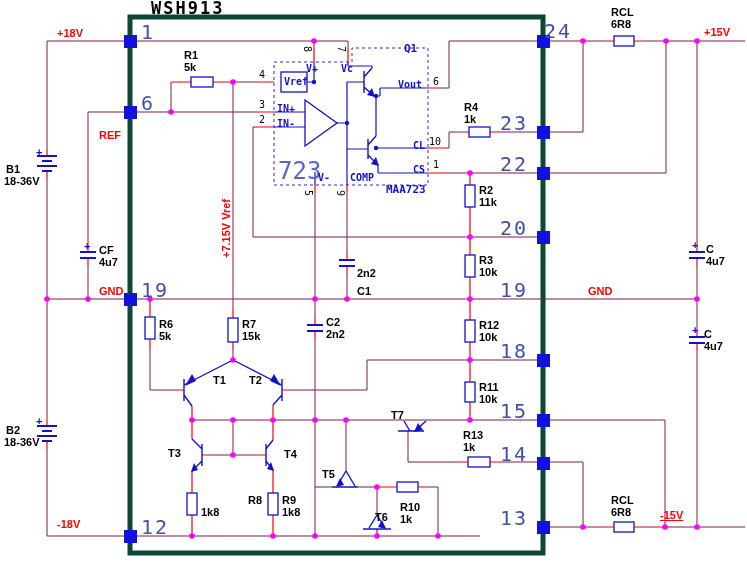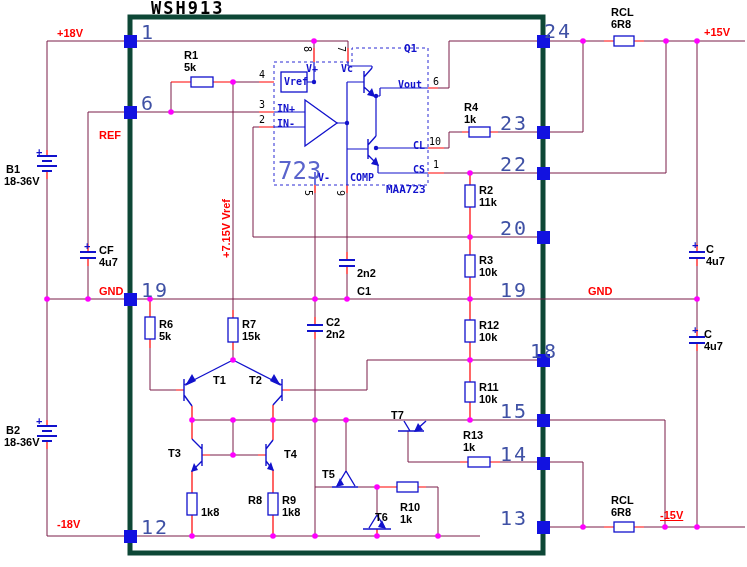--- a/index.html
+++ b/index.html
@@ -228,21 +228,21 @@
       <span class="lbl net ccw" style="left: 221px; top: 258px;">+7.15V Vref</span>
       <span class="lbl pin" style="left: 141px; top: 22px;">1</span>
       <span class="lbl pin" style="left: 141px; top: 93px;">6</span>
       <span class="lbl pin" style="left: 141px; top: 280px;">19</span>
       <span class="lbl pin" style="left: 141px; top: 517px;">12</span>
       <span class="lbl pin" style="left: 500px; top: 21px; margin-left: 44px;">24</span>
       <span class="lbl pin" style="left: 500px; top: 113px;">23</span>
       <span class="lbl pin" style="left: 500px; top: 154px;">22</span>
       <span class="lbl pin" style="left: 500px; top: 218px;">20</span>
       <span class="lbl pin" style="left: 500px; top: 280px;">19</span>
-      <span class="lbl pin" style="left: 500px; top: 341px; margin-left: 30px;">18</span>
+      <span class="lbl pin" style="left: 500px; top: 341px;">18</span>
       <span class="lbl pin" style="left: 500px; top: 401px;">15</span>
       <span class="lbl pin" style="left: 500px; top: 444px;">14</span>
       <span class="lbl pin" style="left: 500px; top: 508px;">13</span>
       <span class="lbl comp" style="left: 184px; top: 50px;">R1</span>
       <span class="lbl comp" style="left: 184px; top: 62px;">5k</span>
       <span class="lbl comp" style="left: 464px; top: 102px;">R4</span>
       <span class="lbl comp" style="left: 464px; top: 114px;">1k</span>
       <span class="lbl comp" style="left: 611px; top: 7px;">RCL</span>
       <span class="lbl comp" style="left: 611px; top: 19px;">6R8</span>
       <span class="lbl comp" style="left: 611px; top: 495px;">RCL</span>

